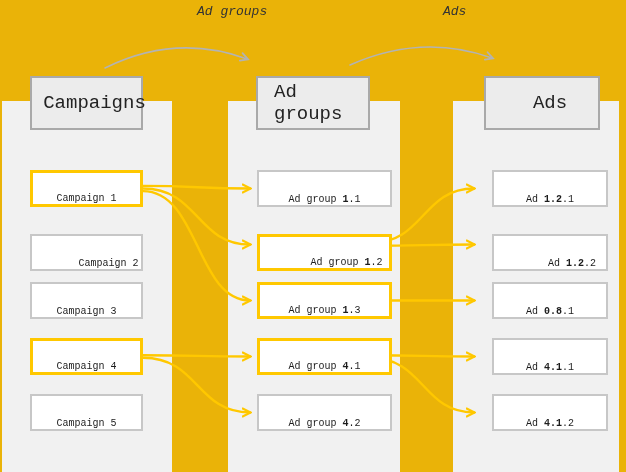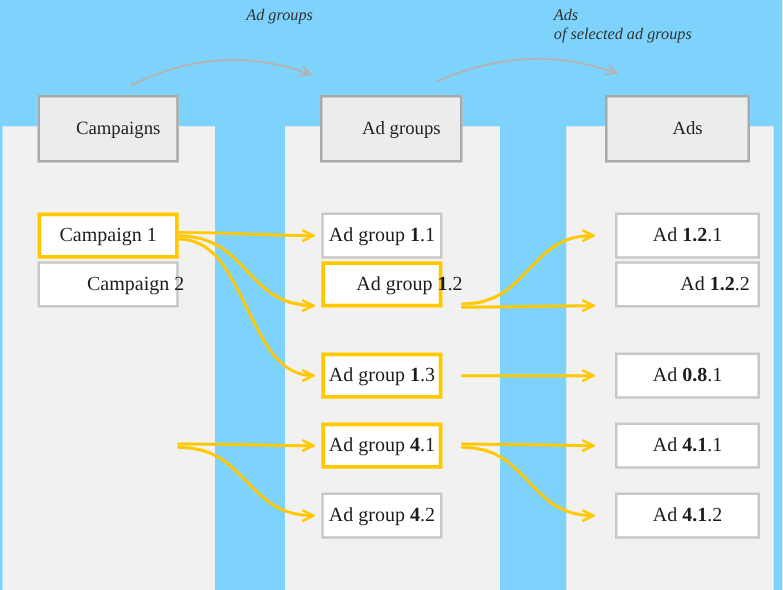--- a/index.html
+++ b/index.html
@@ -1,52 +1,52 @@
 <!DOCTYPE html>
 <html style="--band: #f1f1f1; --item-border: #c7c7c7; --header-fill: #ececec; --header-border: #a9a9a9; --selected: #ffc800; --connector: #ffc800; --flow-arrow: #b3b3b3; --text: #1c1c1c;"><head>
 <meta charset="utf-8">
 <style>
   :root{
     --band:#f1f1f1; --item-border:#c7c7c7; --header-fill:#ececec; --header-border:#a9a9a9;
     --selected:#ffc800; --connector:#ffc800; --flow-arrow:#b3b3b3; --text:#1c1c1c;
   }
   html,body{margin:0;padding:0;background:#fff;}
   .stage{
-    position:relative;width:626px;height:472px;background:#7dd3fc;overflow:hidden;
-    font-family:Liberation Serif, serif;color:var(--text);
+    position:relative;width:626px;height:472px;background:#eab308;overflow:hidden;
+    font-family:Liberation Mono, monospace;color:var(--text);
   }
   .band{position:absolute;top:101px;height:371px;background:var(--band);}
   .band.b0{left:2px;width:170px;}
   .band.b1{left:228px;width:172px;}
   .band.b2{left:453px;width:166px;}
   #connectors{position:absolute;left:0;top:0;width:626px;height:472px;z-index:1;}
   .connector{fill:none;stroke:var(--connector);stroke-width:2.4;stroke-linecap:round;}
   .flow-arc{fill:none;stroke:var(--flow-arrow);stroke-width:1.6;stroke-linecap:round;}
   .marker-yellow{fill:none;stroke:var(--connector);stroke-width:2;stroke-linecap:round;}
   .marker-gray{fill:none;stroke:var(--flow-arrow);stroke-width:1.6;stroke-linecap:round;}
   .headerbox{
     position:absolute;top:76px;height:54px;z-index:2;box-sizing:border-box;
     background:var(--header-fill);border:2px solid var(--header-border);
     display:flex;align-items:center;justify-content:center;
-    font-size:15px;color:#222;padding-left:16px;
+    font-size:19px;color:#222;padding-left:16px;
   }
   .h0{left:30px;width:113px;}
   .h1{left:256px;width:114px;}
   .h2{left:484px;width:116px;}
   .item{
     position:absolute;height:37px;z-index:2;box-sizing:border-box;
     background:#fff;border:2px solid var(--item-border);
-    display:flex;align-items:center;justify-content:center;
-    font-size:16px;white-space:pre;
+    display:flex;align-items:flex-end;justify-content:center;
+    font-size:10px;white-space:pre;
   }
   .item.selected{border:3px solid var(--selected);}
   .c0{left:30px;width:113px;}
-  .c1{left:257px;width:97px;}
+  .c1{left:257px;width:135px;}
   .c2{left:481px;width:116px;margin-left:11px;}
-  .r0{top:170px;} .r1{top:209px;padding-left:44px;} .r2{top:282px;} .r3{top:338px;} .r4{top:394px;}
+  .r0{top:170px;} .r1{top:234px;padding-left:44px;} .r2{top:282px;} .r3{top:338px;} .r4{top:394px;}
   .flow-label{
     position:absolute;z-index:3;font-size:13px;font-style:italic;color:#333;line-height:15px;
   }
   .fl0{left:197px;top:4px;}
   .fl1{left:443px;top:4px;}
 </style>
 </head>
 <body>
 
 <div class="stage">
@@ -76,29 +76,31 @@
       <path d="M 370 300.5 C 424.08 300.5, 422 300.5, 474 300.5" class="connector" marker-end="url(#arrow-yellow)"></path>
       <path d="M 370 355.2 C 424.08 355.2, 422 356.5, 474 356.5" class="connector" marker-end="url(#arrow-yellow)"></path>
       <path d="M 370 357.8 C 424.08 357.8, 422 412.5, 474 412.5" class="connector" marker-end="url(#arrow-yellow)"></path>
     </svg>
 
   <div class="flow-label fl0">
     <div>Ad groups</div>
   </div>
   <div class="flow-label fl1">
     <div>Ads</div>
-    <div>of selected ad groups</div>
   </div>
 
   <div class="headerbox h0">Campaigns</div>
   <div class="headerbox h1">Ad groups</div>
   <div class="headerbox h2">Ads</div>
 
   <div class="item c0 r0 selected"><span>Campaign 1</span><b></b><span></span></div>
   <div class="item c0 r1"><span>Campaign 2</span><b></b><span></span></div>
+  <div class="item c0 r2"><span>Campaign 3</span><b></b><span></span></div>
+  <div class="item c0 r3 selected"><span>Campaign 4</span><b></b><span></span></div>
+  <div class="item c0 r4"><span>Campaign 5</span><b></b><span></span></div>
 
   <div class="item c1 r0"><span>Ad group </span><b>1</b><span>.1</span></div>
   <div class="item c1 r1 selected"><span>Ad group </span><b>1</b><span>.2</span></div>
   <div class="item c1 r2 selected"><span>Ad group </span><b>1</b><span>.3</span></div>
   <div class="item c1 r3 selected"><span>Ad group </span><b>4</b><span>.1</span></div>
   <div class="item c1 r4"><span>Ad group </span><b>4</b><span>.2</span></div>
 
   <div class="item c2 r0"><span>Ad </span><b>1.2</b><span>.1</span></div>
   <div class="item c2 r1"><span>Ad </span><b>1.2</b><span>.2</span></div>
   <div class="item c2 r2"><span>Ad </span><b>0.8</b><span>.1</span></div>

